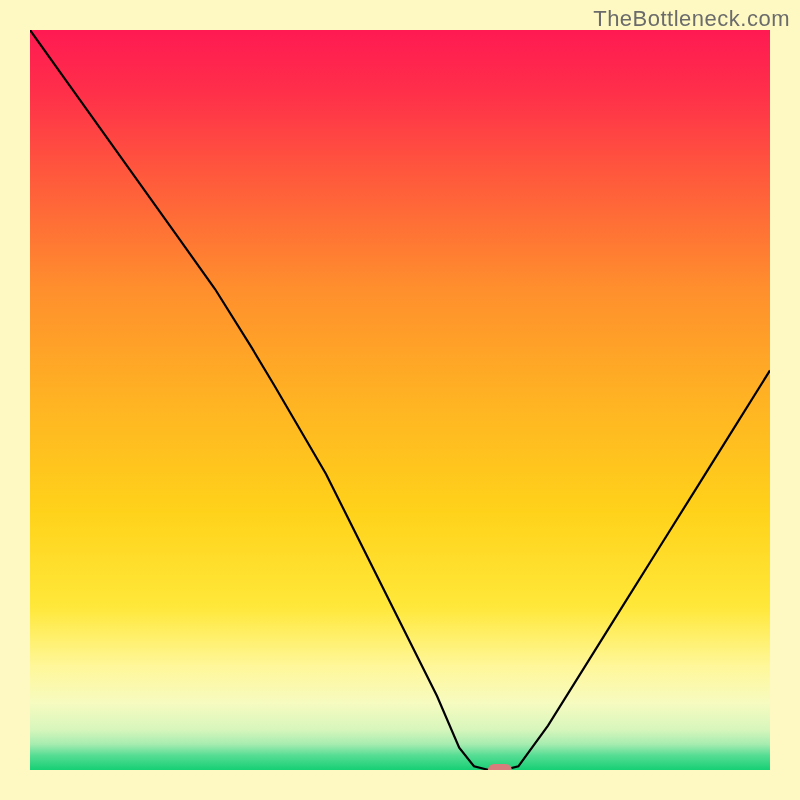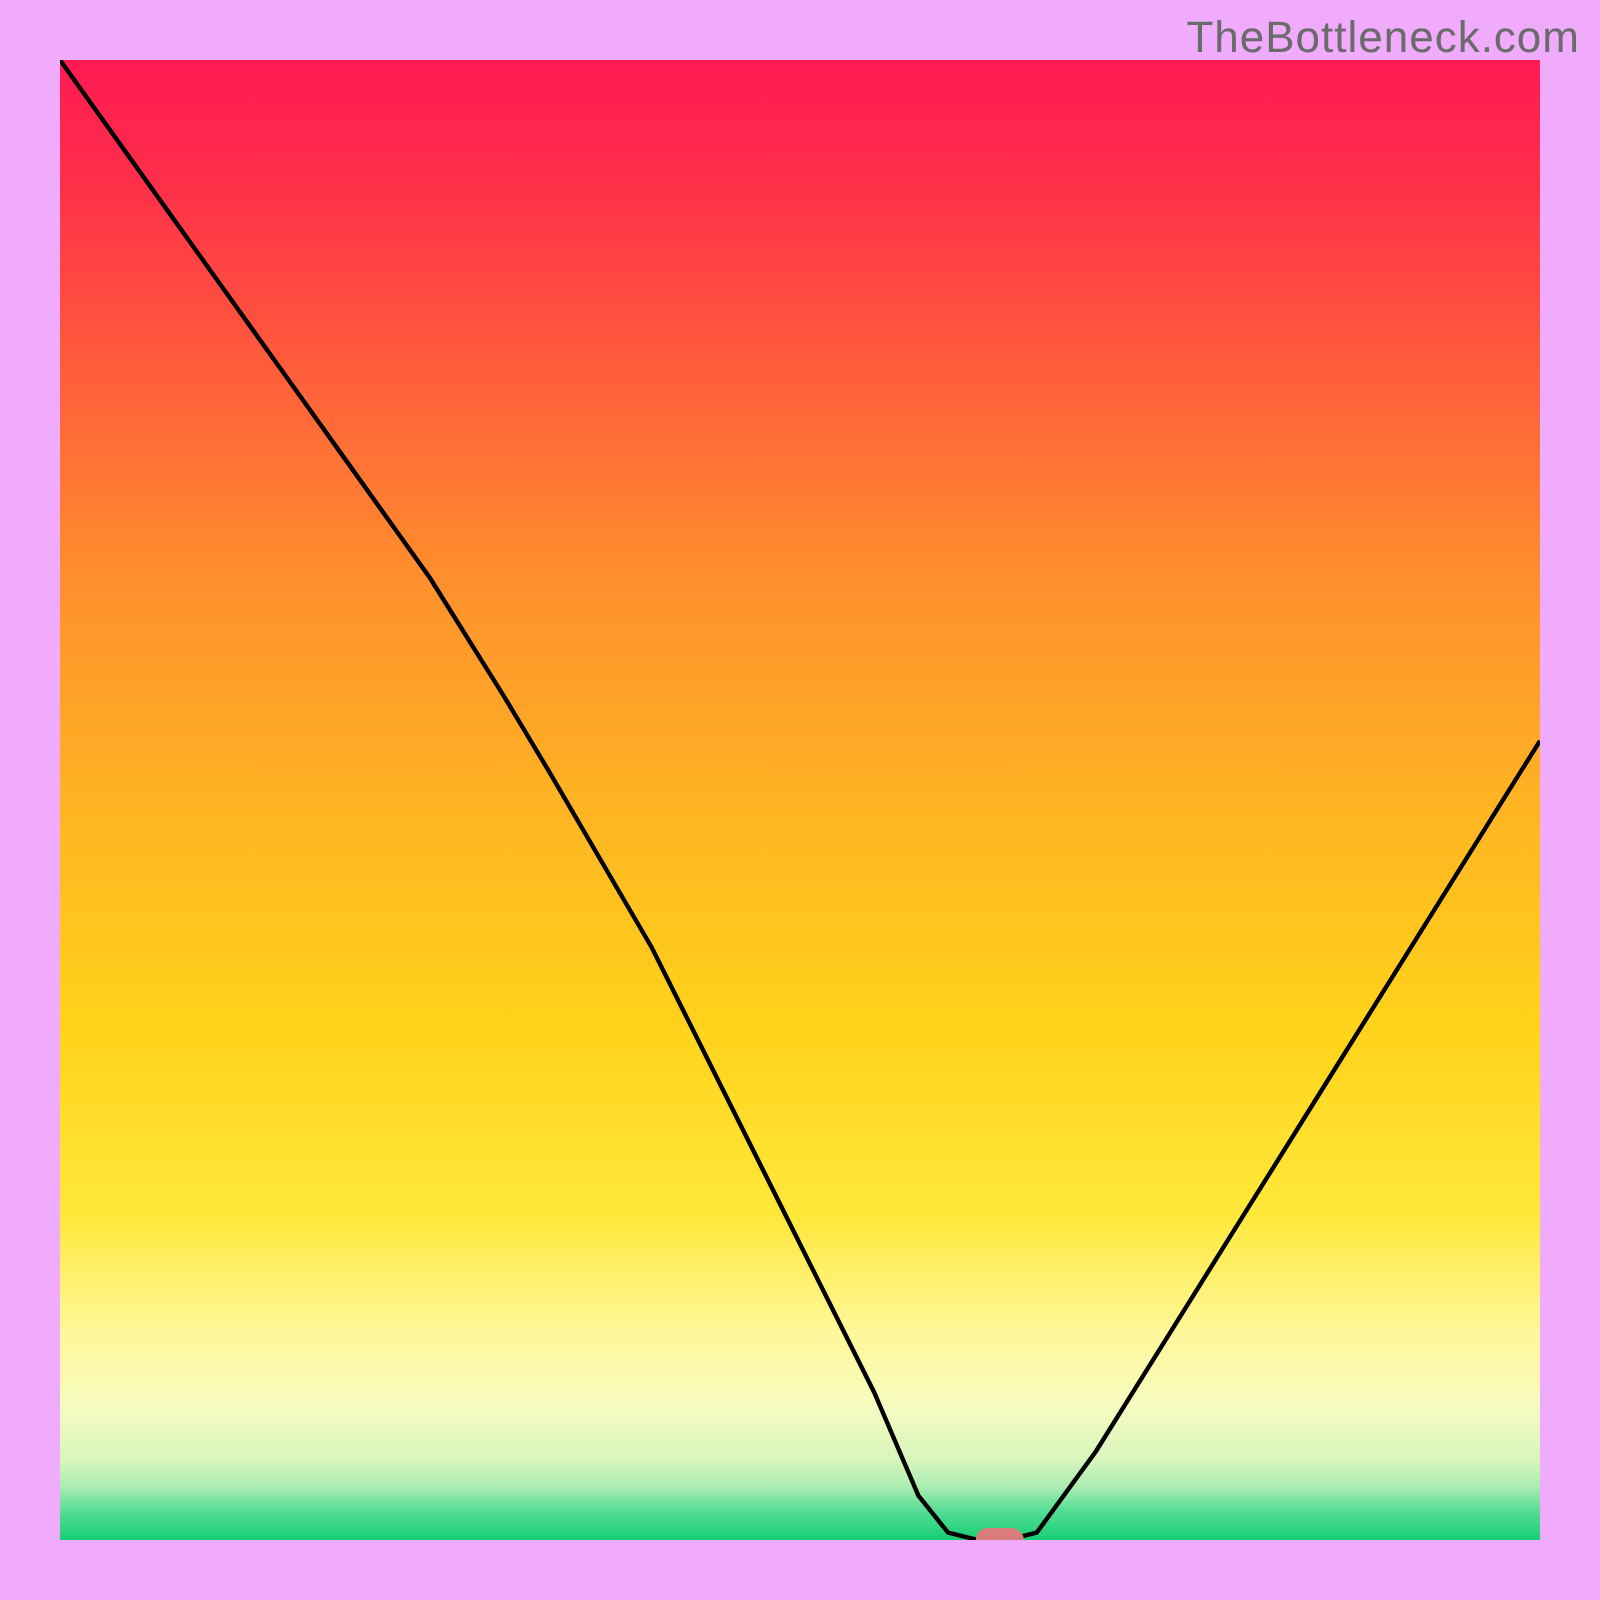--- a/index.html
+++ b/index.html
@@ -7,21 +7,21 @@
     padding: 0;
     width: 800px;
     height: 800px;
     background: #000;
     font-family: Arial, Helvetica, sans-serif;
   }
   .wrap {
     position: relative;
     width: 800px;
     height: 800px;
-    background: #f0abfc;
+    background: #fef9c3;
   }
   .plot {
     position: absolute;
     left: 30px;
     top: 30px;
     width: 740px;
     height: 740px;
   }
   .watermark {
     position: absolute;

